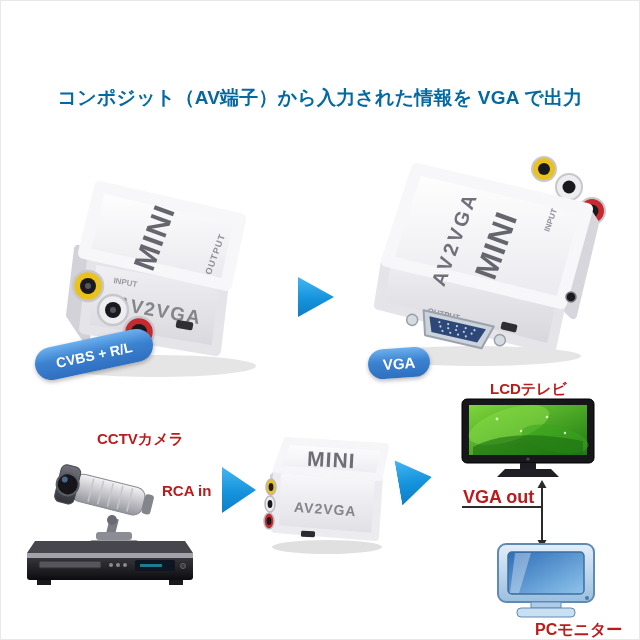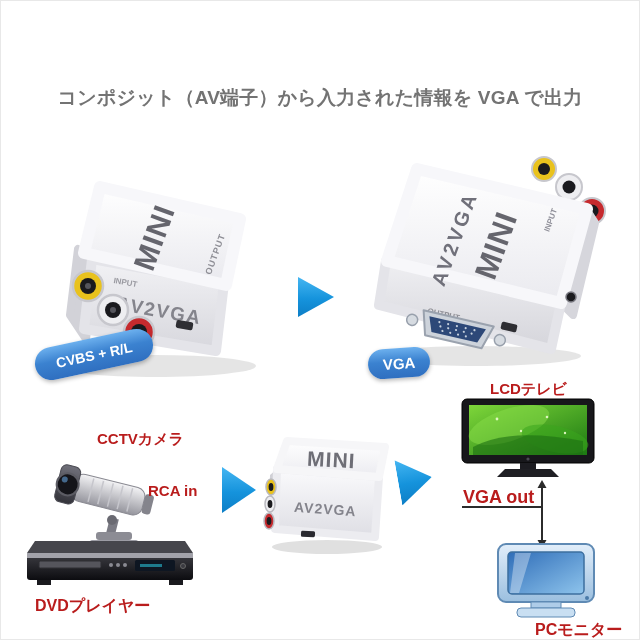--- a/index.html
+++ b/index.html
@@ -4,26 +4,26 @@
 <style>
   html,body { margin:0; padding:0; background:#fff; }
   .canvas {
     position:relative; width:640px; height:640px; background:#ffffff;
     font-family:"Liberation Sans","DejaVu Sans",sans-serif;
     overflow:hidden; border:1px solid #e8e8e8; box-sizing:border-box;
   }
   .abs { position:absolute; }
   .title {
     position:absolute; left:0; top:84px; width:100%; text-align:center;
-    font-size:19px; font-weight:700; color:#737373; letter-spacing:0.2px;
+    font-size:19px; font-weight:700; color:#0369a1; letter-spacing:0.2px;
   }
   .jp-label { position:absolute; font-weight:700; color:#b91c1c; white-space:nowrap; }
   .lbl-cctv   { left:56px;  top:429px; font-size:15px;margin-left:40px; }
   .lbl-dvd    { left:34px;  top:595px; font-size:16px; }
-  .lbl-rca    { left:147px; top:481px; font-size:15px; }
+  .lbl-rca    { left:161px; top:481px; font-size:15px; }
   .lbl-vgaout { left:462px; top:486px; font-size:18px; }
   .lbl-lcd    { left:489px; top:379px; font-size:15px; }
   .lbl-pc     { left:534px; top:619px; font-size:16px; }
   .badge {
     position:absolute; display:flex; align-items:center; justify-content:center;
     color:#fff; font-weight:700; border-radius:17px;
     background:linear-gradient(180deg,#6cb0ee 0%,#3b82d0 45%,#2f6fc0 100%);
     box-shadow:0 2px 4px rgba(0,0,0,.28);
   }
   .badge-cvbs { left:33px;  top:337px; width:120px; height:33px; font-size:14px; transform:rotate(-12deg); }
@@ -206,21 +206,20 @@
         <circle cx="99" cy="32" r="2"></circle>
         <circle cx="106" cy="32" r="2"></circle>
     </g>
     <rect x="116" y="27" width="40" height="11" rx="1.5" fill="#0e1622"></rect>
     <rect x="121" y="31" width="22" height="3" fill="#1e7a8c"></rect>
     <circle cx="164" cy="33" r="2.5" fill="#3a3a40" stroke="#666"></circle>
     <rect x="18" y="47" width="14" height="5" fill="#1a1a1e"></rect>
     <rect x="150" y="47" width="14" height="5" fill="#1a1a1e"></rect>
   </svg>
 
-  <div class="jp-label lbl-dvd">DVDプレイヤー</div>
 
   <div class="jp-label lbl-rca">RCA in</div>
   <div class="arrow arrow-a"></div>
 
   <svg class="abs img-conv" viewBox="0 0 145 125">
     <defs>
       <linearGradient id="cTop" x1="0" y1="0" x2="0" y2="1">
         <stop offset="0" stop-color="#ffffff"></stop>
           <stop offset="1" stop-color="#ebebf0"></stop>
       </linearGradient>

